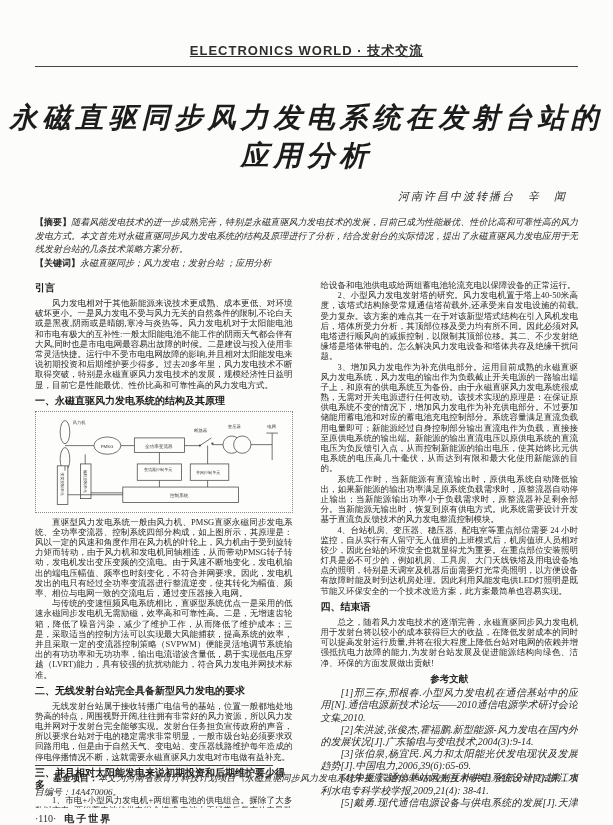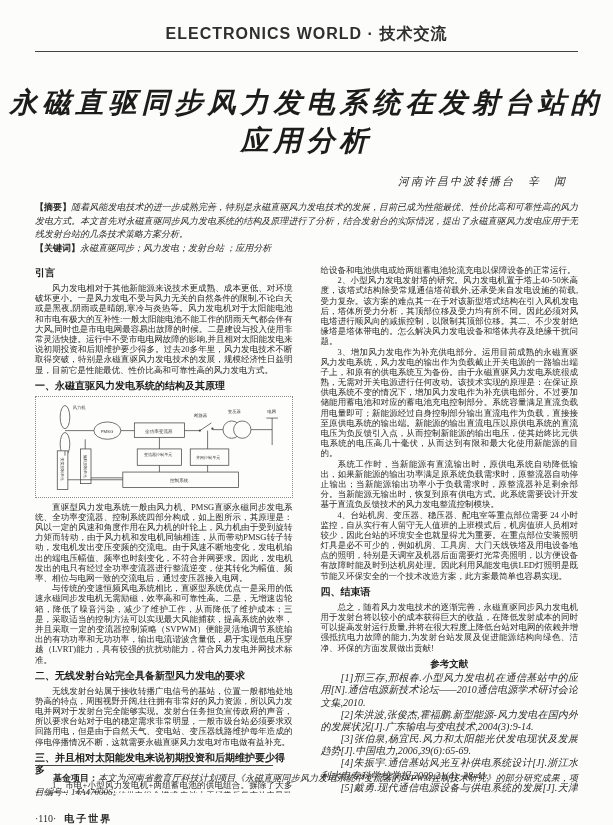--- a/index.html
+++ b/index.html
@@ -2,23 +2,23 @@
 <html><head>
 <meta charset="utf-8">
 <style>
   * { margin:0; padding:0; box-sizing:border-box; }
   html,body { background:#e8e8e6; }
   .page {
     position:relative; width:613px; height:825px; margin:0 auto;
     background:#fcfcfa; color:#2a2a2a; overflow:hidden;
     font-family:"Liberation Serif","DejaVu Serif",serif;
   }
-  .journal-header { padding-top:24px; text-align:center;
+  .journal-header { padding-top:42px; text-align:center;
     font-family:"Liberation Sans","DejaVu Sans",sans-serif;
-    font-weight:bold; font-size:16px; letter-spacing:1px; color:#2f2f2f; }
+    font-weight:bold; font-size:13px; letter-spacing:1px; color:#2f2f2f;text-decoration:underline; }
   .header-rule { margin:6px 35px 0 35px; border-top:1.6px solid #444; }
   .article-title { margin-top:32px; text-align:center; font-size:28px; font-weight:bold;
     letter-spacing:5px; color:#1c1c1c; font-style:italic; }
   .author-line { margin:14px 46px 0 0; text-align:right; font-size:11px; font-style:italic; letter-spacing:2px; }
   .abstract-block { margin:12px 35px 0 35px; font-size:9px; line-height:1.5;
     text-align:justify; font-style:italic; }
   .inline-label { font-style:normal; font-weight:bold;
     font-family:"Liberation Sans","DejaVu Sans",sans-serif; }
   .columns { display:flex; gap:28px; margin:10px 35px 0 35px; height:528px; overflow:hidden; }
   .col { width:50%; font-size:8.5px; line-height:1.2; text-align:justify; }

